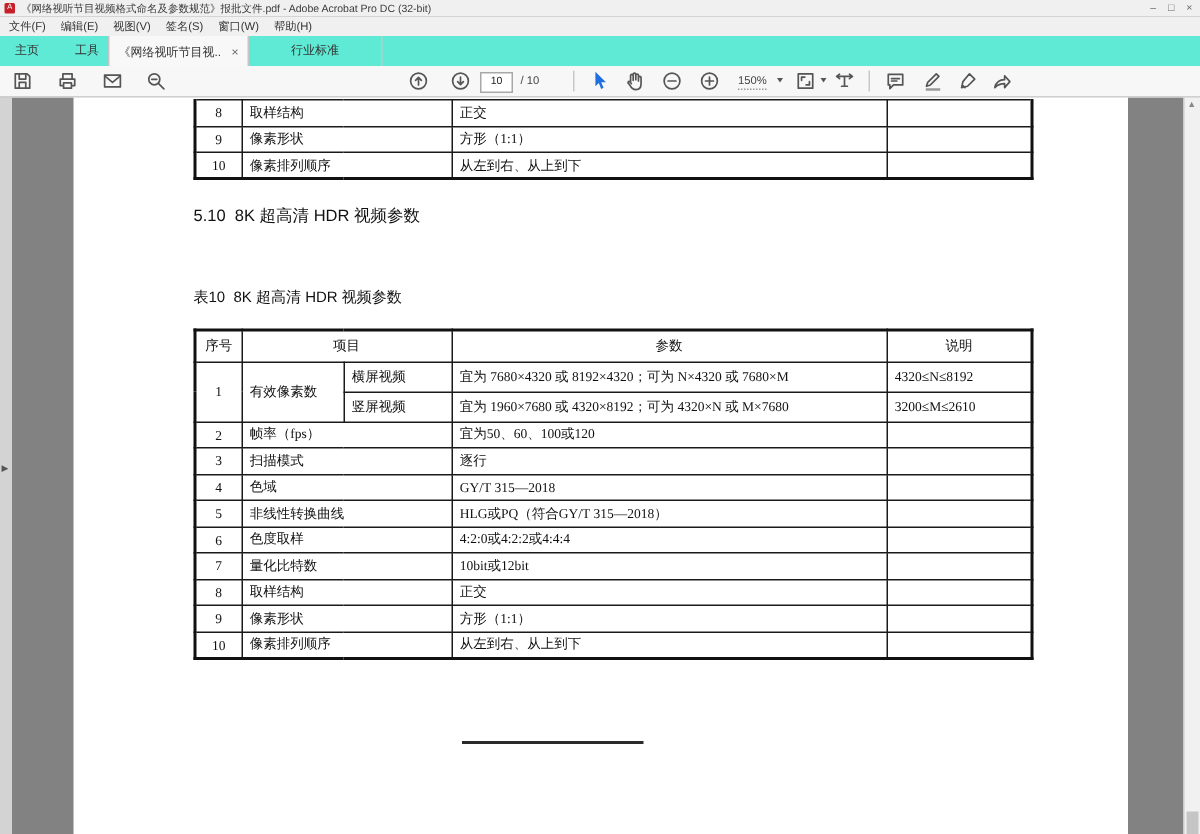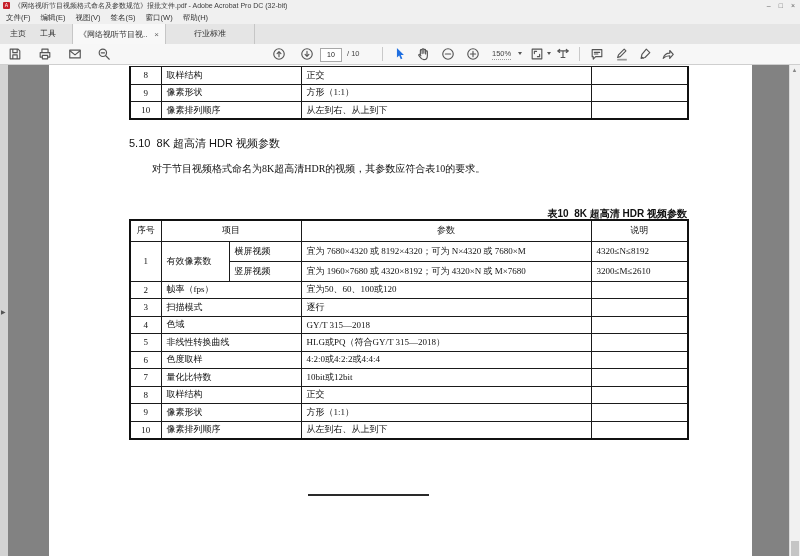--- a/index.html
+++ b/index.html
@@ -11,25 +11,25 @@
   .titlebar{position:absolute;top:0;left:0;right:0;height:11px;background:#f0f0f0;
             display:flex;align-items:center;font-size:7px;color:#3c3c3c;white-space:nowrap}
   .appicon{width:7px;height:7px;background:#c6202a;border-radius:1px;margin:0 4px 0 3px;
            color:#fff;font-size:5px;line-height:7px;text-align:center;flex:0 0 auto}
   .winbtns{margin-left:auto;display:flex;gap:8px;padding-right:5px;font-size:7px;color:#666}
 
   .menubar{position:absolute;top:11px;left:0;right:0;height:13px;background:#f0f0f0;
            display:flex;align-items:center;gap:10px;padding-left:6px;font-size:7.5px;color:#333}
   .menubar span{cursor:default}
 
-  .tabbar{position:absolute;top:24px;left:0;right:0;height:20px;background:#e5e5e5;
+  .tabbar{position:absolute;top:24px;left:0;right:0;height:20px;background:#5eead4;
           font-size:8px;color:#333;border-bottom:4px solid #7f1d1d}
   .tab-simple{position:absolute;top:0;height:20px;line-height:20px}
   .tab-home{left:10px}
-  .tab-tools{left:40px}
+  .tab-tools{left:50px}
   .doctab{position:absolute;left:72px;width:94px;top:0;height:20px;background:#f8f8f8;
           border-left:1px solid #c6c6c6;border-right:1px solid #c6c6c6;
           display:flex;align-items:center;justify-content:space-between;padding:0 6px;box-sizing:border-box}
   .doctab .x{color:#666;font-size:8px}
   .doctab2{position:absolute;left:166px;width:88px;top:0;height:28px;line-height:20px;
            text-align:center;border-right:1px solid #c6c6c6}
 
   
   .toolbar{position:absolute;top:44px;left:0;right:0;height:20px;background:#f7f7f7;
            border-bottom:1px solid #cfcfcf;font-size:7.5px;color:#444}
@@ -62,22 +62,22 @@
   .dtable td,.dtable th{border:1px solid #1a1a1a;padding:0 2px 0 5px;overflow:hidden;
           white-space:nowrap;font-weight:normal;height:17.5px;box-sizing:border-box}
   .dtable .c0{text-align:center;padding:0}
   .dtable th{text-align:center;padding:0;height:21px}
   #contTable{top:1px;border:2px solid #111;border-top-width:1px}
   #mainTable{top:154px;border:2px solid #111}
   .subrow td{height:20px}
   .heading{position:absolute;left:80px;top:71px;font-size:11px;font-weight:normal;
            color:#111;white-space:pre}
   .para{position:absolute;left:103px;top:97px;font-size:10px;white-space:pre;color:#111}
-  .caption{position:absolute;left:80px;top:142px;width:558px;text-align:right;
-           font-size:10px;font-weight:bold;color:#111;white-space:pre}
+  .caption{position:absolute;left:80px;top:126px;width:558px;text-align:left;
+           font-size:10px;font-weight:normal;color:#111;white-space:pre}
   .footrule{position:absolute;left:259px;top:429px;width:121px;height:1.5px;background:#2a2a2a}
 
   .icostroke{stroke:#555;fill:none;stroke-width:1.3;stroke-linecap:round;stroke-linejoin:round}
 </style>
 </head>
 <body>
 
 <div class="titlebar">
   <div class="appicon">A</div>
   <span>《网络视听节目视频格式命名及参数规范》报批文件.pdf - Adobe Acrobat Pro DC (32-bit)</span>
@@ -241,21 +241,20 @@
         <tr>
           <td class="c0">10</td>
           <td colspan="2">像素排列顺序</td>
           <td>从左到右、从上到下</td>
           <td></td>
         </tr>
       </tbody>
   </table>
 
   <div class="heading">5.10  8K 超高清 HDR 视频参数</div>
-  <div class="para serif">对于节目视频格式命名为8K超高清HDR的视频，其参数应符合表10的要求。</div>
   <div class="caption">表10  8K 超高清 HDR 视频参数</div>
 
   <table class="dtable" id="mainTable">
     <colgroup>
         <col style="width:31px">
         <col style="width:68px">
         <col style="width:72px">
         <col style="width:290px">
         <col style="width:97px">
       </colgroup>

